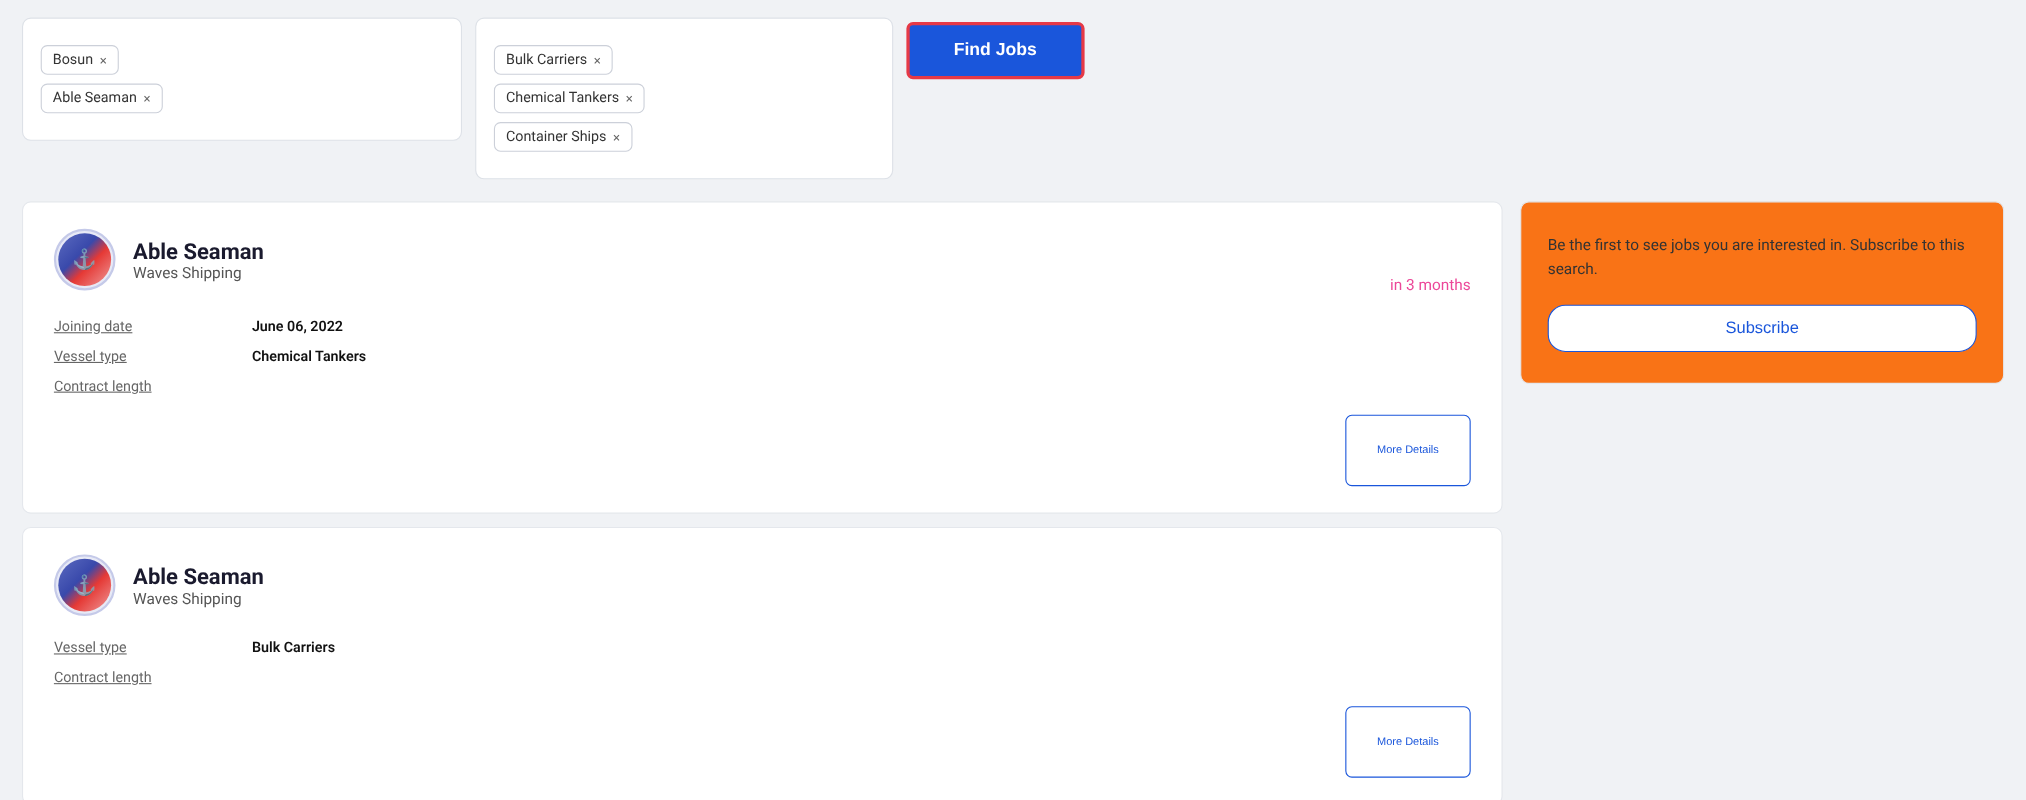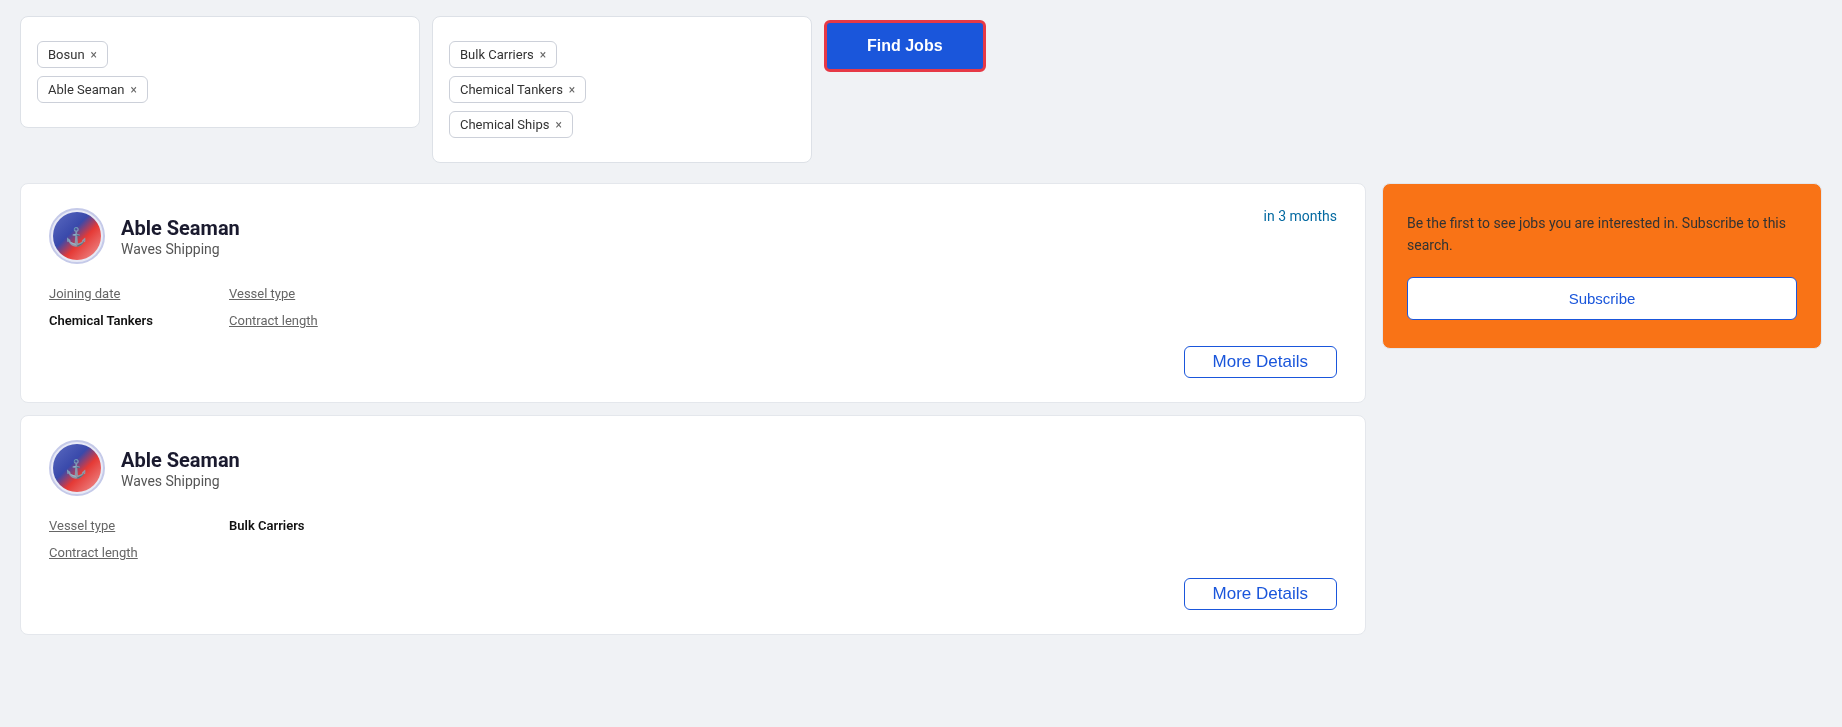--- a/index.html
+++ b/index.html
@@ -161,22 +161,23 @@
     }
 
     .company-name {
       font-size: 14px;
       color: #555;
       margin-top: 0;
     }
 
     .job-timing {
       font-size: 14px;
-      color: #0369a1;
+      color: #ec4899;
       white-space: nowrap;
+      margin-top: 44px;
     }
 
     .job-details-grid {
       display: grid;
       grid-template-columns: 180px 1fr;
       gap: 8px 0;
       margin-bottom: 0;
     }
 
     .detail-label {
@@ -197,22 +198,22 @@
       display: flex;
       justify-content: flex-end;
       margin-top: 16px;
     }
 
     .more-details-btn {
       border: 1.5px solid #1a56db;
       background: #fff;
       color: #1a56db;
       border-radius: 6px;
-      padding: 5px 28px;
-      font-size: 17px;
+      padding: 26px 28px;
+      font-size: 10px;
       font-weight: 500;
       cursor: pointer;
     }
 
     
     .sidebar {
       width: 440px;
       flex-shrink: 0;
     }
 
@@ -228,21 +229,21 @@
       color: #333;
       line-height: 1.6;
       margin-bottom: 20px;
     }
 
     .subscribe-btn {
       width: 100%;
       border: 1.5px solid #1a56db;
       background: #fff;
       color: #1a56db;
-      border-radius: 6px;
+      border-radius: 16px;
       padding: 12px;
       font-size: 15px;
       font-weight: 500;
       cursor: pointer;
     }
   </style>
 </head>
 <body>
 
 <div class="page-wrapper">
@@ -263,21 +264,21 @@
     <div class="filter-box filter-box-vessels">
       <div class="tag">
         <span>Bulk Carriers</span>
         <span class="tag-close">×</span>
       </div>
       <div class="tag">
         <span>Chemical Tankers</span>
         <span class="tag-close">×</span>
       </div>
       <div class="tag">
-        <span>Chemical Ships</span>
+        <span>Container Ships</span>
         <span class="tag-close">×</span>
       </div>
     </div>
 
     <div class="find-jobs-wrapper">
       <button class="find-jobs-btn">Find Jobs</button>
     </div>
 
   </div>
 
@@ -294,20 +295,21 @@
             <div class="job-title-block">
               <span class="job-title">Able Seaman</span>
               <span class="company-name">Waves Shipping</span>
             </div>
           </div>
           <div class="job-timing">in 3 months</div>
         </div>
 
         <div class="job-details-grid">
           <span class="detail-label">Joining date</span>
+          <span class="detail-value">June 06, 2022</span>
           <span class="detail-label">Vessel type</span>
           <span class="detail-value">Chemical Tankers</span>
           <span class="detail-label">Contract length</span>
         </div>
 
         <div class="job-card-footer">
           <button class="more-details-btn">More Details</button>
         </div>
       </div>
 

